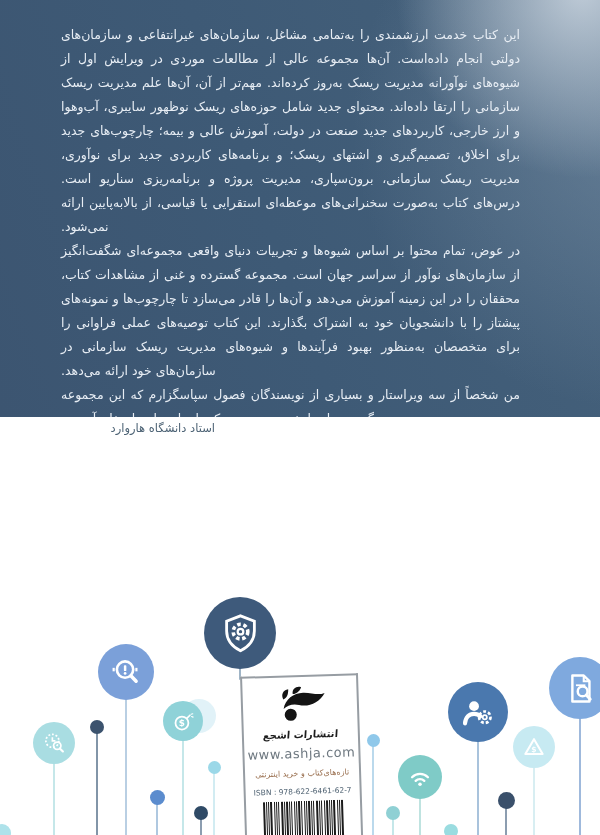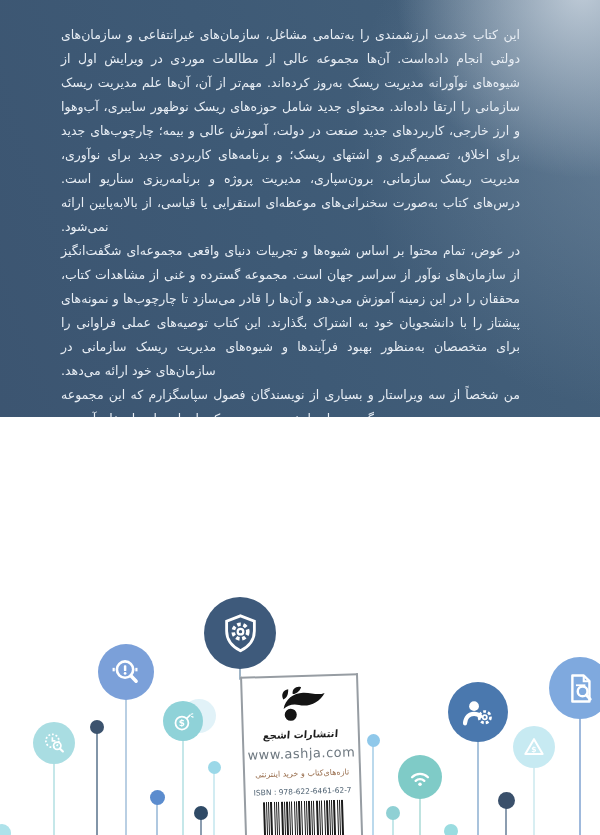--- a/index.html
+++ b/index.html
@@ -69,20 +69,21 @@
 
   <div class="hero">
     <div class="review">
       <p>این کتاب خدمت ارزشمندی را به‌تمامی مشاغل، سازمان‌های غیرانتفاعی و سازمان‌های دولتی انجام داده‌است. آن‌ها مجموعه عالی از مطالعات موردی در ویرایش اول از شیوه‌های نوآورانه مدیریت ریسک به‌روز کرده‌اند. مهم‌تر از آن، آن‌ها علم مدیریت ریسک سازمانی را ارتقا داده‌اند. محتوای جدید شامل حوزه‌های ریسک نوظهور سایبری، آب‌وهوا و ارز خارجی، کاربردهای جدید صنعت در دولت، آموزش عالی و بیمه؛ چارچوب‌های جدید برای اخلاق، تصمیم‌گیری و اشتهای ریسک؛ و برنامه‌های کاربردی جدید برای نوآوری، مدیریت ریسک سازمانی، برون‌سپاری، مدیریت پروژه و برنامه‌ریزی سناریو است. درس‌های کتاب به‌صورت سخنرانی‌های موعظه‌ای استقرایی یا قیاسی، از بالابه‌پایین ارائه نمی‌شود.</p>
       <p>در عوض، تمام محتوا بر اساس شیوه‌ها و تجربیات دنیای واقعی مجموعه‌ای شگفت‌انگیز از سازمان‌های نوآور از سراسر جهان است. مجموعه گسترده و غنی از مشاهدات کتاب، محققان را در این زمینه آموزش می‌دهد و آن‌ها را قادر می‌سازد تا چارچوب‌ها و نمونه‌های پیشتاز را با دانشجویان خود به اشتراک بگذارند. این کتاب توصیه‌های عملی فراوانی را برای متخصصان به‌منظور بهبود فرآیندها و شیوه‌های مدیریت ریسک سازمانی در سازمان‌های خود ارائه می‌دهد.</p>
       <p>من شخصاً از سه ویراستار و بسیاری از نویسندگان فصول سپاسگزارم که این مجموعه گسترده از دانش مدیریت ریسک را برای ما به ارمغان آوردند.</p>
     </div>
   </div>
 
   <div class="attribution">
+    <div>استاد دانشگاه هاروارد</div>
   </div>
 
   <div id="deco">
       <div class="deco-halo" style="left: 182px; top: 699px; width: 34px; height: 34px; background: rgb(201, 232, 242);"></div>
       <div class="deco-stem" style="left: 239px; top: 667px; height: 13px; background: rgb(159, 180, 198);"></div>
       <div class="deco-stem" style="left: 125px; top: 698px; height: 138px; background: rgb(185, 207, 227);"></div>
       <div class="deco-stem" style="left: 53px; top: 762px; height: 74px; background: rgb(197, 231, 233);"></div>
       <div class="deco-stem" style="left: 182px; top: 739px; height: 97px; background: rgb(197, 231, 233);"></div>
       <div class="deco-stem" style="left: 477px; top: 740px; height: 96px; background: rgb(169, 195, 220);"></div>
       <div class="deco-stem" style="left: 579px; top: 717px; height: 119px; background: rgb(159, 185, 220);"></div>

